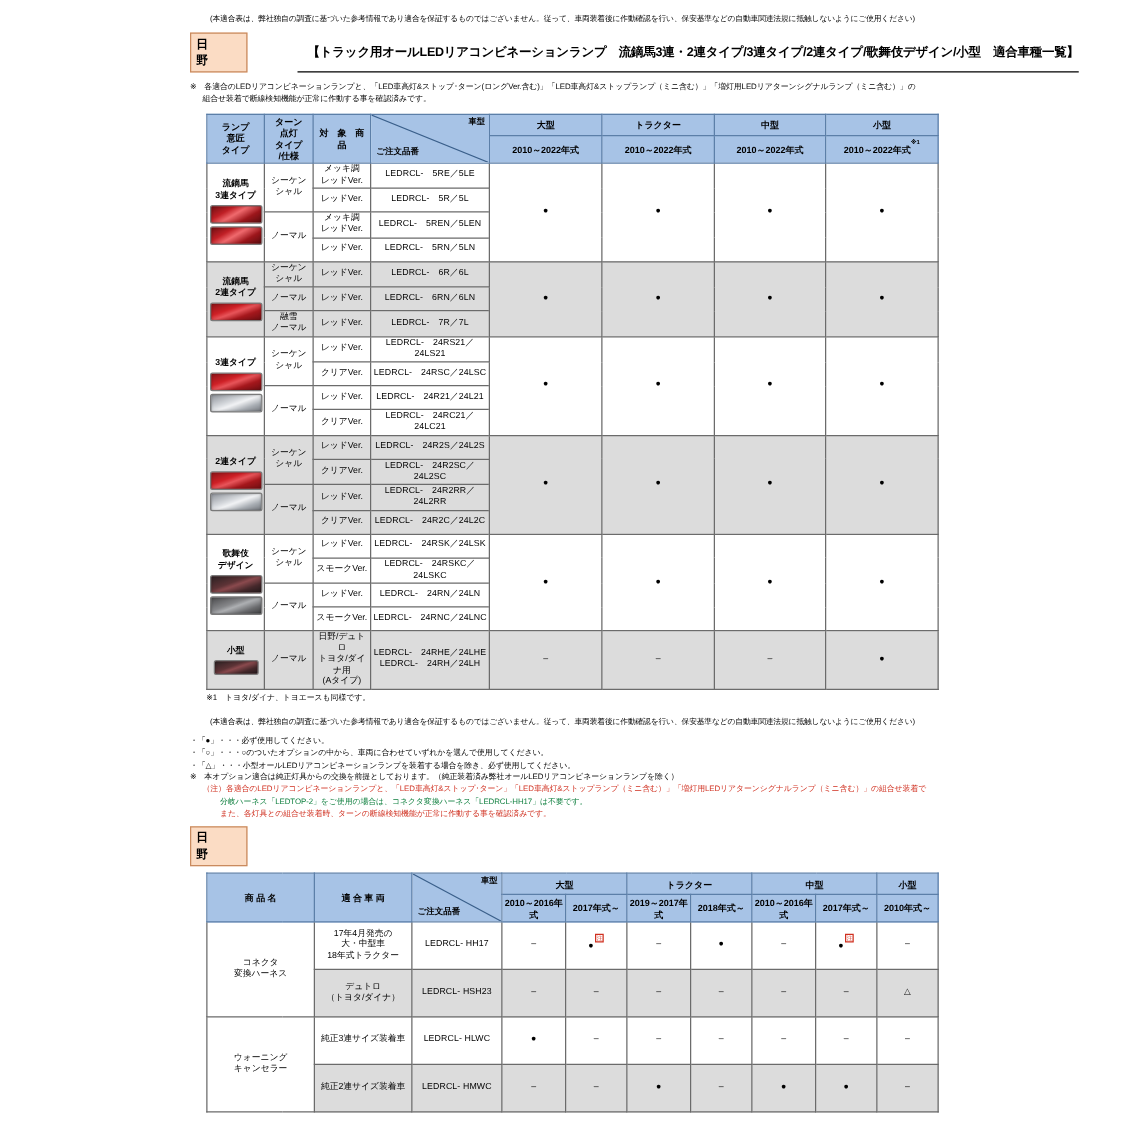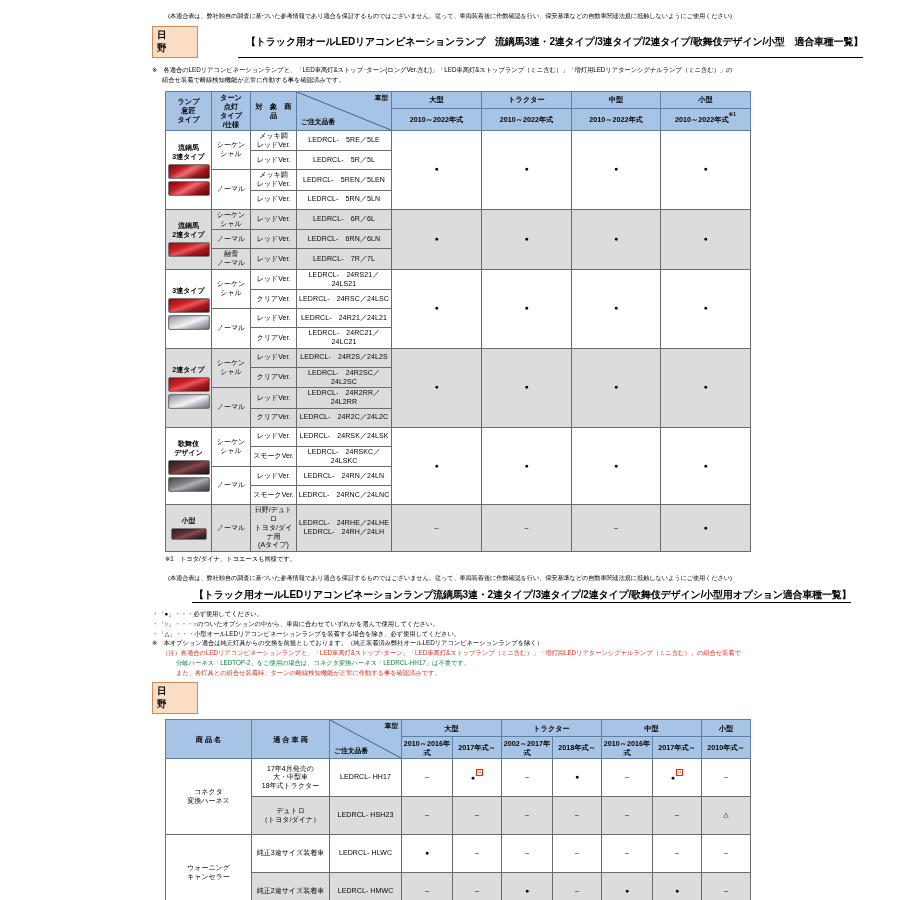--- a/index.html
+++ b/index.html
@@ -354,23 +354,20 @@
           </tr>
         </tbody>
     </table>
     <div class="note-line" style="margin-top:2px;">※1　トヨタ/ダイナ、トヨエースも同様です。</div>
   </div>
 
   <div style="margin-top:9px;">
     <div class="disclaimer">(本適合表は、弊社独自の調査に基づいた参考情報であり適合を保証するものではございません。従って、車両装着後に作動確認を行い、保安基準などの自動車関連法規に抵触しないようにご使用ください)</div>
   </div>
 
-  <div class="titlerow" style="margin-top:6px;margin-left:152px;">
-    <div class="title-text second">【トラック用オールLEDリアコンビネーションランプ流鏑馬3連・2連タイプ/3連タイプ/2連タイプ/歌舞伎デザイン/小型用オプション適合車種一覧】</div>
-  </div>
 
   <div class="notes-block" style="margin-top:6px;">
     <div class="note-line">・「●」・・・必ず使用してください。</div>
     <div class="note-line">・「○」・・・○のついたオプションの中から、車両に合わせていずれかを選んで使用してください。</div>
     <div class="note-line">・「△」・・・小型オールLEDリアコンビネーションランプを装着する場合を除き、必ず使用してください。</div>
     <div class="note-line">※　本オプション適合は純正灯具からの交換を前提としております。（純正装着済み弊社オールLEDリアコンビネーションランプを除く）</div>
     <div class="note-line note-red notes-indent">（注）各適合のLEDリアコンビネーションランプと、「LED車高灯&amp;ストップ･ターン」「LED車高灯&amp;ストップランプ（ミニ含む）」「増灯用LEDリアターンシグナルランプ（ミニ含む）」の組合せ装着で</div>
     <div class="note-line note-green notes-indent2">分岐ハーネス「LEDTOP-2」をご使用の場合は、コネクタ変換ハーネス「LEDRCL-HH17」は不要です。</div>
     <div class="note-line note-red notes-indent2">また、各灯具との組合せ装着時、ターンの断線検知機能が正常に作動する事を確認済みです。</div>
   </div>
@@ -406,21 +403,21 @@
             <span class="lbl-bot">ご注文品番</span>
           </th>
           <th colspan="2">大型</th>
           <th colspan="2">トラクター</th>
           <th colspan="2">中型</th>
           <th>小型</th>
         </tr>
         <tr class="hdr-bot">
           <th>2010～2016年式</th>
           <th>2017年式～</th>
-          <th>2002～2017年式</th>
+          <th>2019～2017年式</th>
           <th>2018年式～</th>
           <th>2010～2016年式</th>
           <th>2017年式～</th>
           <th>2010年式～</th>
         </tr>
       </thead>
       <tbody id="t2body">
           <tr style="height: 38px;">
             <td rowspan="2" colspan="2" class="" style="white-space: pre-line;">コネクタ
 変換ハーネス</td>

